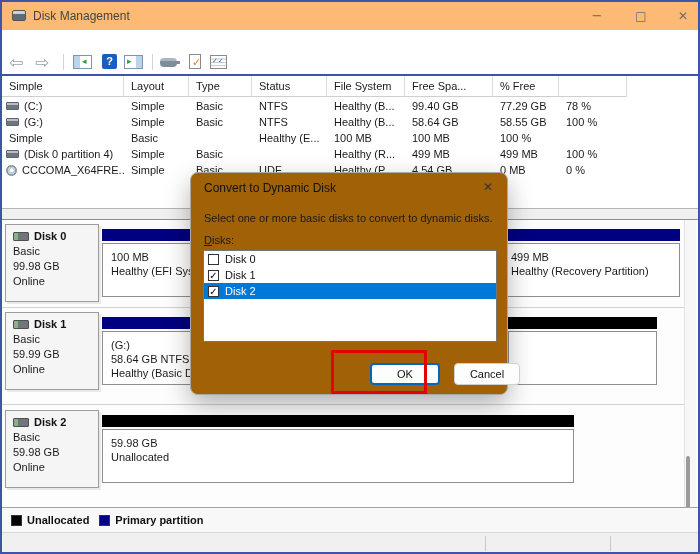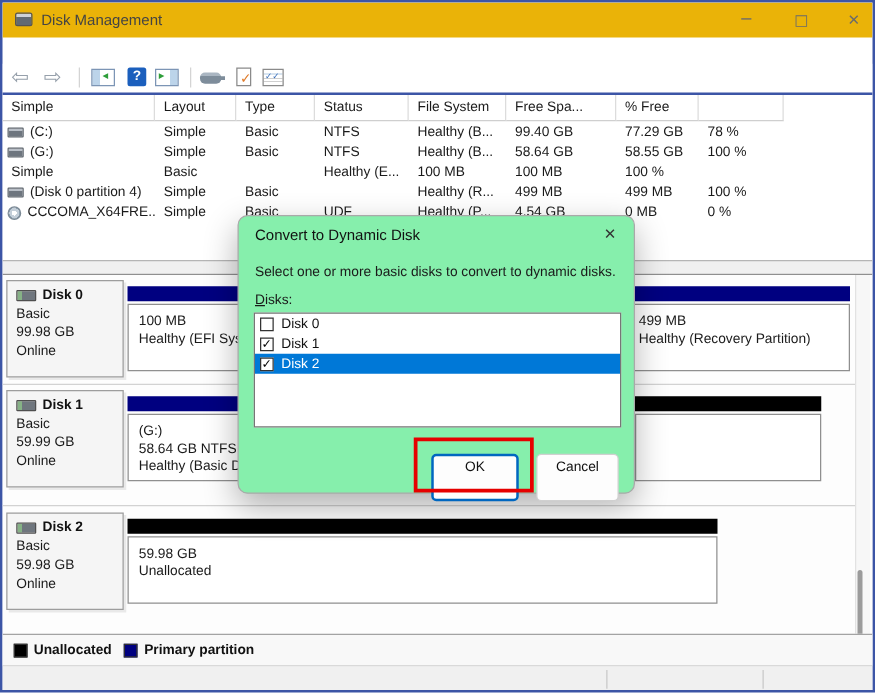--- a/index.html
+++ b/index.html
@@ -1,20 +1,20 @@
 <!DOCTYPE html>
 <html><head>
 <meta charset="utf-8">
 <style>
   *{margin:0;padding:0;box-sizing:border-box;}
   body{font-family:"Liberation Sans","DejaVu Sans",sans-serif;background:#fff;}
   .win{position:relative;width:700px;height:554px;background:#fff;border:2px solid #3c55a6;overflow:hidden;}
 
   
-  .titlebar{position:absolute;top:0;left:0;right:0;height:28px;background:#eab308;}
+  .titlebar{position:absolute;top:0;left:0;right:0;height:28px;background:#fdba74;}
   .appico{position:absolute;left:10px;top:8px;width:14px;height:11px;border:1px solid #555;border-radius:2px;
           background:linear-gradient(#ccd1d8 0 3px,#616a73 3px);}
   .wtitle{position:absolute;left:31px;top:7px;font-size:12px;color:#444;}
   .wbtn{position:absolute;top:3px;width:26px;height:22px;text-align:center;color:#6b6b6b;font-size:13px;line-height:22px;
         font-family:"DejaVu Sans",sans-serif;}
   .ic-min::after{content:"−";} .ic-max::after{content:"□";font-size:12px;} .ic-close::after{content:"✕";font-size:12px;}
 
   
   .menubar{position:absolute;top:27px;left:0;right:0;height:21px;display:flex;align-items:center;padding-left:24px;gap:0;margin-top:24px;}
   .mitem{font-size:12px;color:#111;padding:2px 10px 2px 8px;}
@@ -86,34 +86,34 @@
           display:flex;align-items:center;padding-left:9px;gap:10px;}
   .litem{display:inline-flex;align-items:center;gap:5px;}
   .lsq{display:inline-block;width:11px;height:11px;border:1px solid #333;}
   .llabel{font-size:11px;font-weight:bold;color:#111;}
 
   
   .statusbar{position:absolute;top:530px;left:0;right:0;height:20px;background:#f0f0f0;border-top:1px solid #d9d9d9;}
   .ssep{position:absolute;top:3px;width:1px;height:15px;background:#c8c8c8;}
 
   
-  .dialog{position:absolute;left:188px;top:170px;width:318px;height:223px;background:#86efac;border:1px solid #a9a9a9;
+  .dialog{position:absolute;left:188px;top:170px;width:318px;height:223px;background:#a16207;border:1px solid #a9a9a9;
           border-radius:8px;box-shadow:0 10px 26px rgba(0,0,0,0.3);z-index:10;}
   .dtitle{position:absolute;left:13px;top:8px;font-size:12px;color:#111;}
   .dclose{position:absolute;right:14px;top:7px;font-size:12px;color:#333;font-family:"DejaVu Sans",sans-serif;}
   .dmsg{position:absolute;left:13px;top:39px;font-size:11px;color:#1a1a1a;}
   .dlbl{position:absolute;left:13px;top:61px;font-size:11px;color:#1a1a1a;}
   .dlbl .u{text-decoration:underline;}
   .dlist{position:absolute;left:12px;top:77px;width:294px;height:92px;background:#fff;border:1px solid #767676;overflow:hidden;}
   .ditem{height:16px;display:flex;align-items:center;gap:6px;padding-left:4px;font-size:11px;color:#111;}
   .ditem.sel{background:#0078d7;color:#fff;}
   .cb{display:inline-flex;width:11px;height:11px;border:1px solid #333;background:#fff;color:#000;font-size:10px;
       font-weight:bold;line-height:9px;justify-content:center;font-family:"DejaVu Sans",sans-serif;flex:0 0 auto;}
-  .btn{position:absolute;top:190px;height:38px;border-radius:4px;background:#fdfdfd;font-size:11px;color:#111;
-       text-align:center;line-height:20px;}
+  .btn{position:absolute;top:190px;height:22px;border-radius:4px;background:#fdfdfd;font-size:11px;color:#111;
+       text-align:center;line-height:20px;margin-left:25px;}
   .okbtn{left:154px;width:70px;border:2px solid #0067c0;line-height:18px;}
   .cancelbtn{left:238px;width:66px;border:1px solid #d0d0d0;text-align:center;}
   .redbox{position:absolute;left:140px;top:177px;width:96px;height:44px;border:3px solid #e60000;z-index:12;pointer-events:none;}
 </style>
 </head>
 <body>
 
 <div class="win">
 
   <div class="titlebar">

